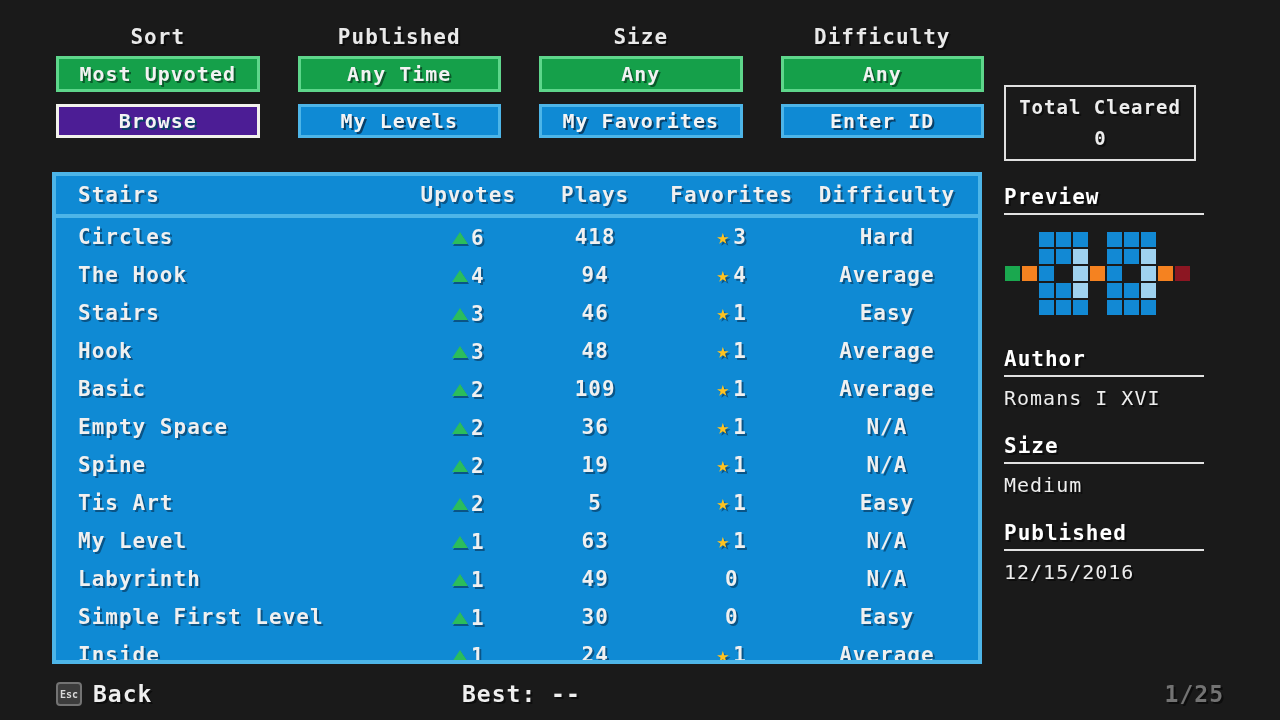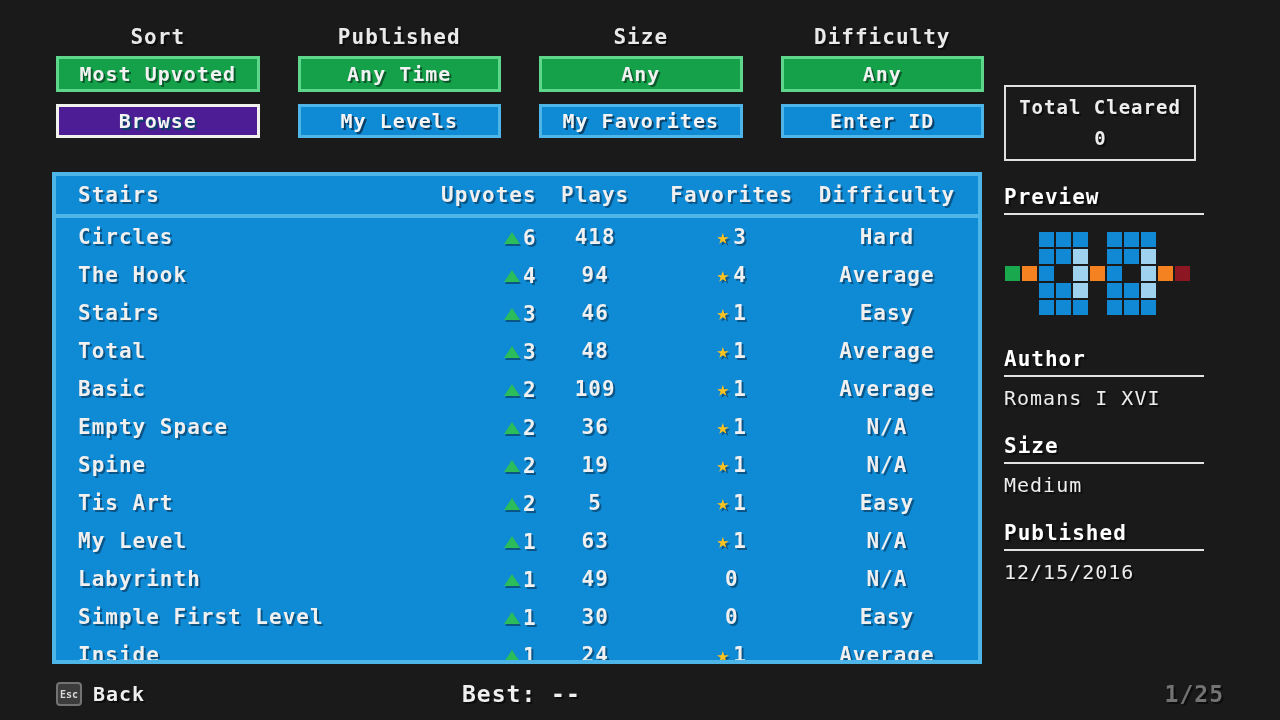--- a/index.html
+++ b/index.html
@@ -100,21 +100,21 @@
     color: #f0f0f0;
     text-shadow: 2px 2px 0 #0a5486;
   }
   .trow.header {
     height: 42px;
     border-bottom: 4px solid #4db5e8;
   }
   .trow.data { cursor: pointer; }
 
   .c-title      { width: 330px; text-align: left; }
-  .c-upvotes    { width: 140px; text-align: right; }
+  .c-upvotes    { width: 140px; text-align: center; }
   .c-plays      { width: 120px; text-align: center; }
   .c-favorites  { width: 160px; text-align: center; }
   .c-difficulty { width: 158px; text-align: center; }
 
   .cell-ico {
     display: inline-flex;
     align-items: center;
     justify-content: center;
     gap: 3px;
   }
@@ -218,21 +218,21 @@
   #esc-key {
     width: 26px; height: 24px;
     background: #3c3c3c;
     border: 2px solid #737373;
     border-radius: 4px;
     display: flex; align-items: center; justify-content: center;
     font-size: 10px; font-weight: bold;
     color: #d8d8d8;
   }
   #back-label {
-    font-size: 20px; font-weight: bold; letter-spacing: 1px;
+    font-size: 23px; font-weight: bold; letter-spacing: 1px;
     color: #efefef;
     text-shadow: 2px 2px 0 #0d0d0d;
   }
   #best-label {
     position: absolute;
     left: 462px;
     font-size: 23px; font-weight: bold; letter-spacing: 1px;
     color: #efefef;
     text-shadow: 2px 2px 0 #0d0d0d;
   }
@@ -329,21 +329,21 @@
               <span>3</span>
             </span></div>
           <div class="c-plays">46</div>
           <div class="c-favorites"><span class="cell-ico">
               <span class="star">★</span>
               <span>1</span>
             </span></div>
           <div class="c-difficulty">Easy</div>
         </div>
         <div class="trow data">
-          <div class="c-title">Total</div>
+          <div class="c-title">Hook</div>
           <div class="c-upvotes"><span class="cell-ico">
               <span class="tri-up"></span>
               <span>3</span>
             </span></div>
           <div class="c-plays">48</div>
           <div class="c-favorites"><span class="cell-ico">
               <span class="star">★</span>
               <span>1</span>
             </span></div>
           <div class="c-difficulty">Average</div>

